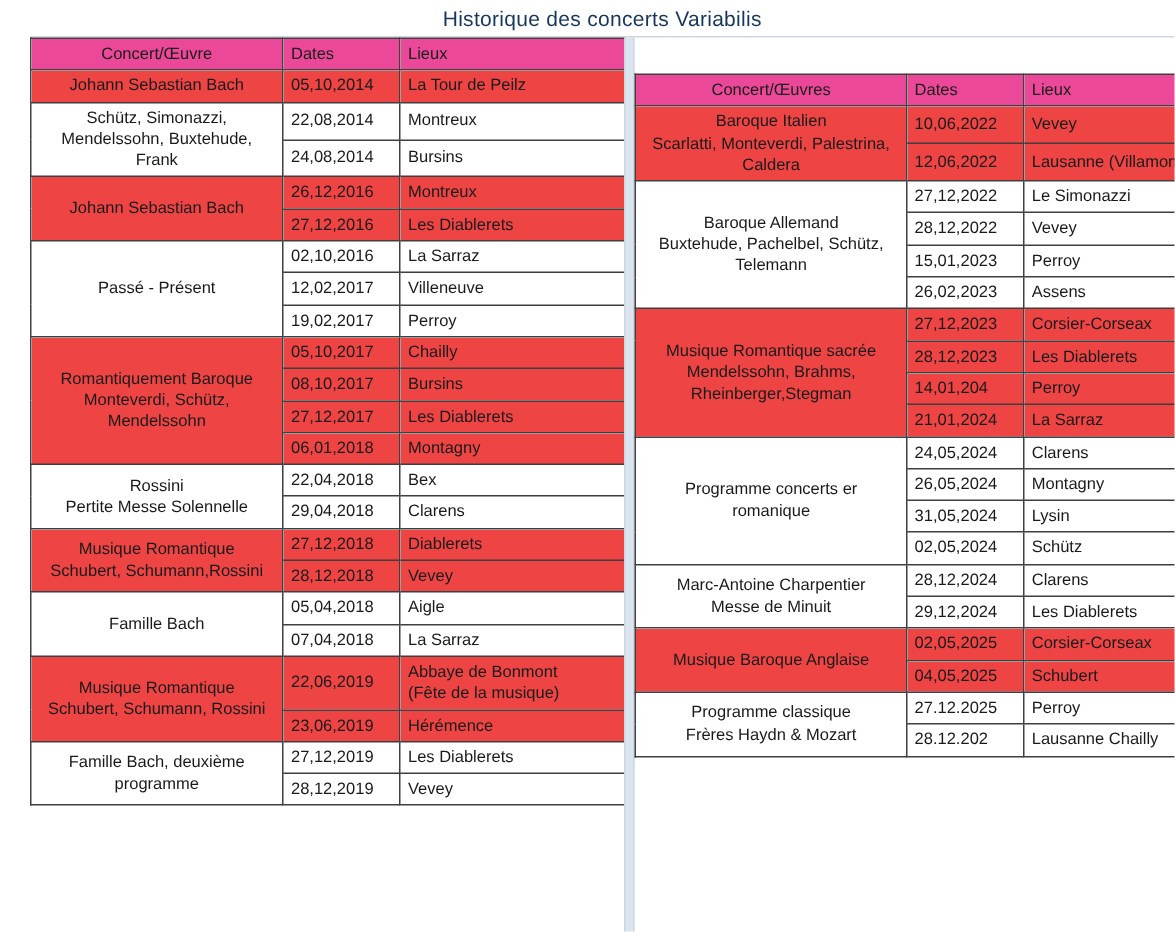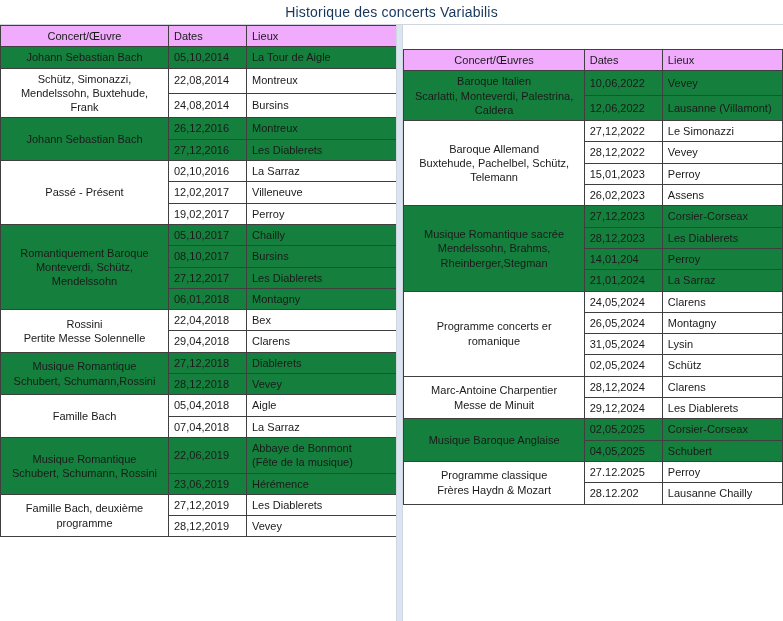--- a/index.html
+++ b/index.html
@@ -13,20 +13,21 @@
     font-family: "Liberation Sans", sans-serif;
     font-size: 11px;
     color: #1a1a1a;
     overflow: hidden;
   }
   .page {
     position: relative;
     width: 783px;
     height: 621px;
     box-sizing: border-box;
+    padding-left: 20px;
   }
   .title-bar {
     height: 24px;
     display: flex;
     align-items: center;
     justify-content: center;
     border-bottom: 1px solid #cfd6dd;
     background: #ffffff;
   }
   .title-text {
@@ -69,30 +70,30 @@
     font-weight: normal;
     font-size: 11px;
     vertical-align: middle;
     line-height: 1.3;
     background: #ffffff;
     color: #1a1a1a;
     overflow: hidden;
   }
   th {
     text-align: center;
-    background: #f0abfc;
+    background: #ec4899;
   }
   .c-work {
     text-align: center;
   }
   .c-date, .c-place {
     text-align: left;
   }
   tr.shaded td {
-    background: #15803d;
+    background: #ef4444;
   }
   .left-block col.w-work { width: 168px; }
   .left-block col.w-date { width: 78px; }
   .left-block col.w-place { width: 150px; }
   .right-block col.w-work { width: 180px; }
   .right-block col.w-date { width: 78px; }
   .right-block col.w-place { width: 120px; }
 </style>
 </head>
 <body>
@@ -116,21 +117,21 @@
           <tr>
             <th class="c-work">Concert/Œuvre</th>
             <th class="c-date">Dates</th>
             <th class="c-place">Lieux</th>
           </tr>
         </thead>
         <tbody id="left-body">
             <tr class="shaded">
               <td class="c-work" rowspan="1">Johann Sebastian Bach</td>
               <td class="c-date">05,10,2014</td>
-              <td class="c-place">La Tour de Aigle</td>
+              <td class="c-place">La Tour de Peilz</td>
             </tr>
             <tr>
               <td class="c-work" rowspan="2">Schütz, Simonazzi, Mendelssohn, Buxtehude, Frank</td>
               <td class="c-date">22,08,2014</td>
               <td class="c-place">Montreux</td>
             </tr>
             <tr>
               <td class="c-date">24,08,2014</td>
               <td class="c-place">Bursins</td>
             </tr>

